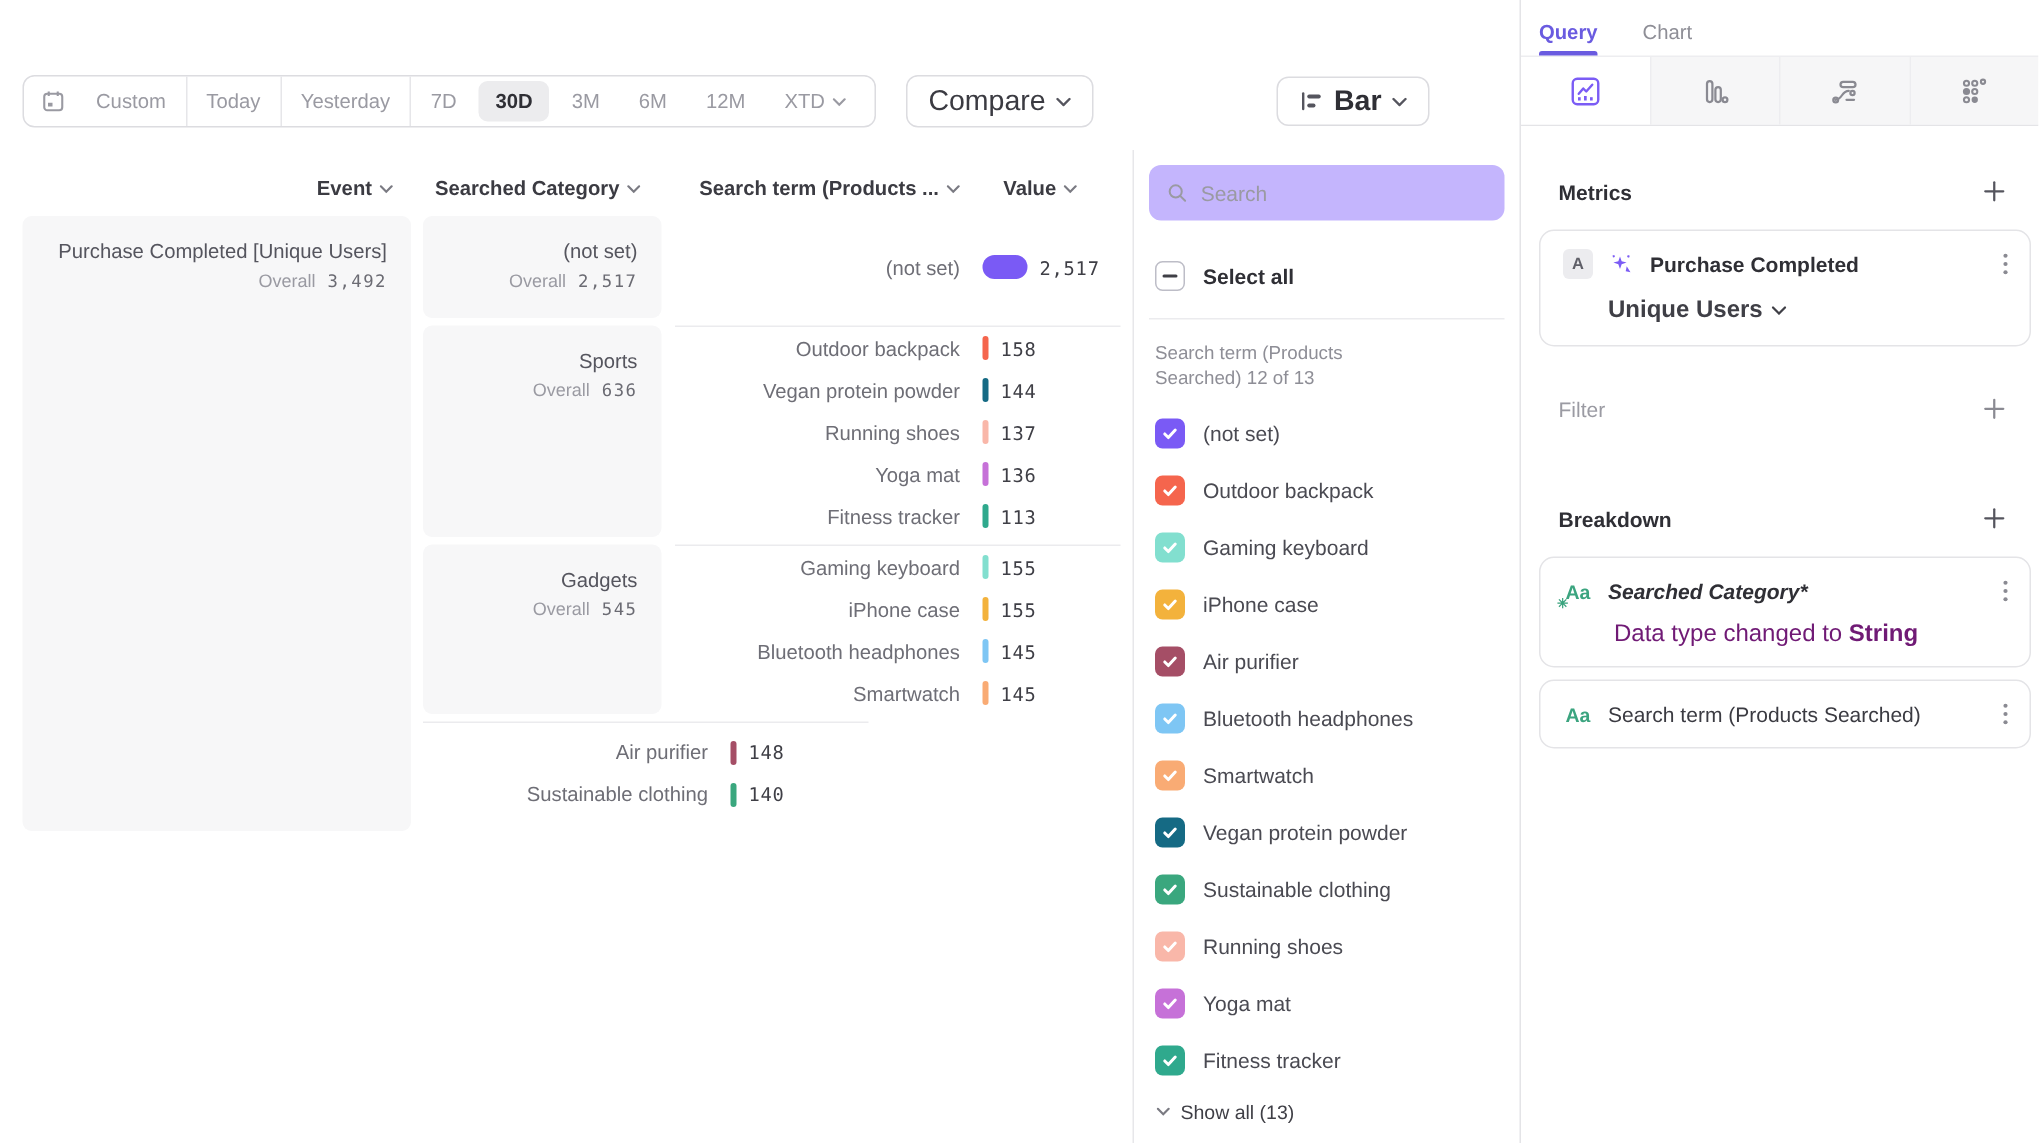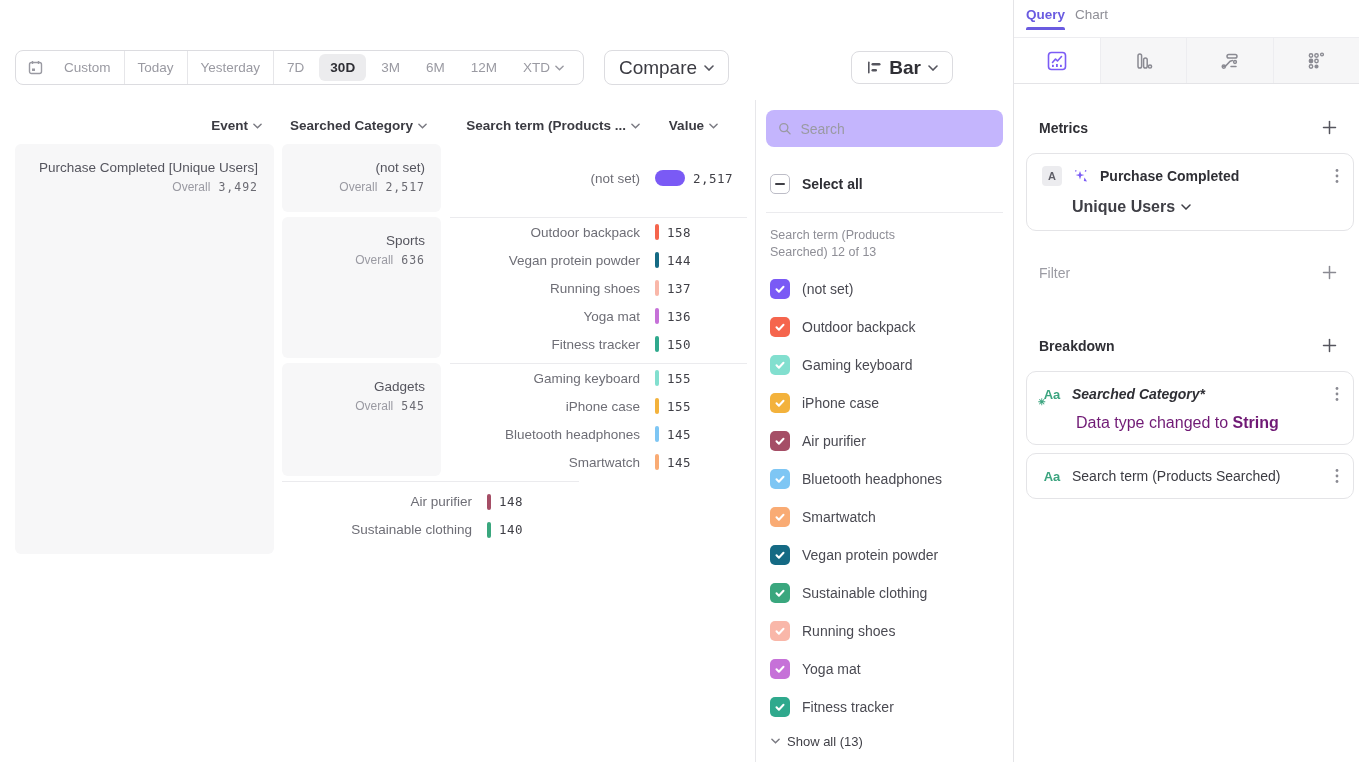--- a/index.html
+++ b/index.html
@@ -58,21 +58,21 @@
   .leg-divider { border-top:1px solid #ebebee; margin:17px 10px 0 10px; }
   .leg-group-label { margin:14px 14px 0 14px; font-size:12.5px; line-height:1.35; color:#8e8e96; width:170px; }
   .leg-items { margin-top:9px; }
   .leg-item { height:38px; display:flex; align-items:center; gap:12px; padding-left:14px; cursor:pointer; }
   .leg-item .swatch { width:20px; height:20px; border-radius:5px; display:flex; align-items:center; justify-content:center; flex:none; }
   .leg-item .swatch.patterned { background-image:radial-gradient(rgba(255,255,255,0.55) 1px, transparent 1px); background-size:4px 4px; }
   .leg-item .li-label { font-size:14px; color:#4a4a52; }
   .showall { display:flex; align-items:center; gap:7px; margin:8px 0 0 15px; font-size:13px; color:#3f3f46; cursor:pointer; }
 
   
-  .ptabs { height:37px; display:flex; align-items:center; padding-left:12px; gap:10px; }
+  .ptabs { height:37px; display:flex; align-items:flex-end; padding-left:12px; gap:30px; }
   .ptab { font-size:13.5px; padding-bottom:8px; cursor:pointer; color:#8e8e96; position:relative; }
   .ptab.active { color:#6a5be0; font-weight:bold; }
   .ptab.active::after { content:""; position:absolute; left:0; right:0; bottom:0; height:3px; background:#6a5be0; border-radius:2px 2px 0 0; }
   .icon-strip { height:47px; display:flex; border-top:1px solid #ededf0; border-bottom:1px solid #e4e4e7; }
   .iseg { flex:1; display:flex; align-items:center; justify-content:center; background:#f6f6f7; border-left:1px solid #ededf0; cursor:pointer; }
   .iseg:first-child { border-left:none; }
   .iseg.active { background:#fff; }
   .psection { display:flex; align-items:center; justify-content:space-between; padding:0 20px 0 25px; }
   .psection .ph { font-size:14px; font-weight:bold; color:#2f2f35; }
   .psection .ph.muted { color:#9b9ba3; font-weight:normal; }
@@ -231,21 +231,21 @@
                     <span class="val">137</span>
                   </div>
                   <div class="trow">
                     <span class="lbl">Yoga mat</span>
                     <span class="bar" style="background: rgb(198, 113, 216);"></span>
                     <span class="val">136</span>
                   </div>
                   <div class="trow">
                     <span class="lbl">Fitness tracker</span>
                     <span class="bar" style="background: rgb(47, 169, 141);"></span>
-                    <span class="val">150</span>
+                    <span class="val">113</span>
                   </div>
                 </div>
               </div>
               <div class="group" style="min-height: 112px;">
                 <div class="cat-cell">
                   <div class="cell-title">Gadgets</div>
                   <div class="overall"><span>Overall</span><span class="num">545</span></div>
                 </div>
                 <div class="grows">
                   <div class="trow">

